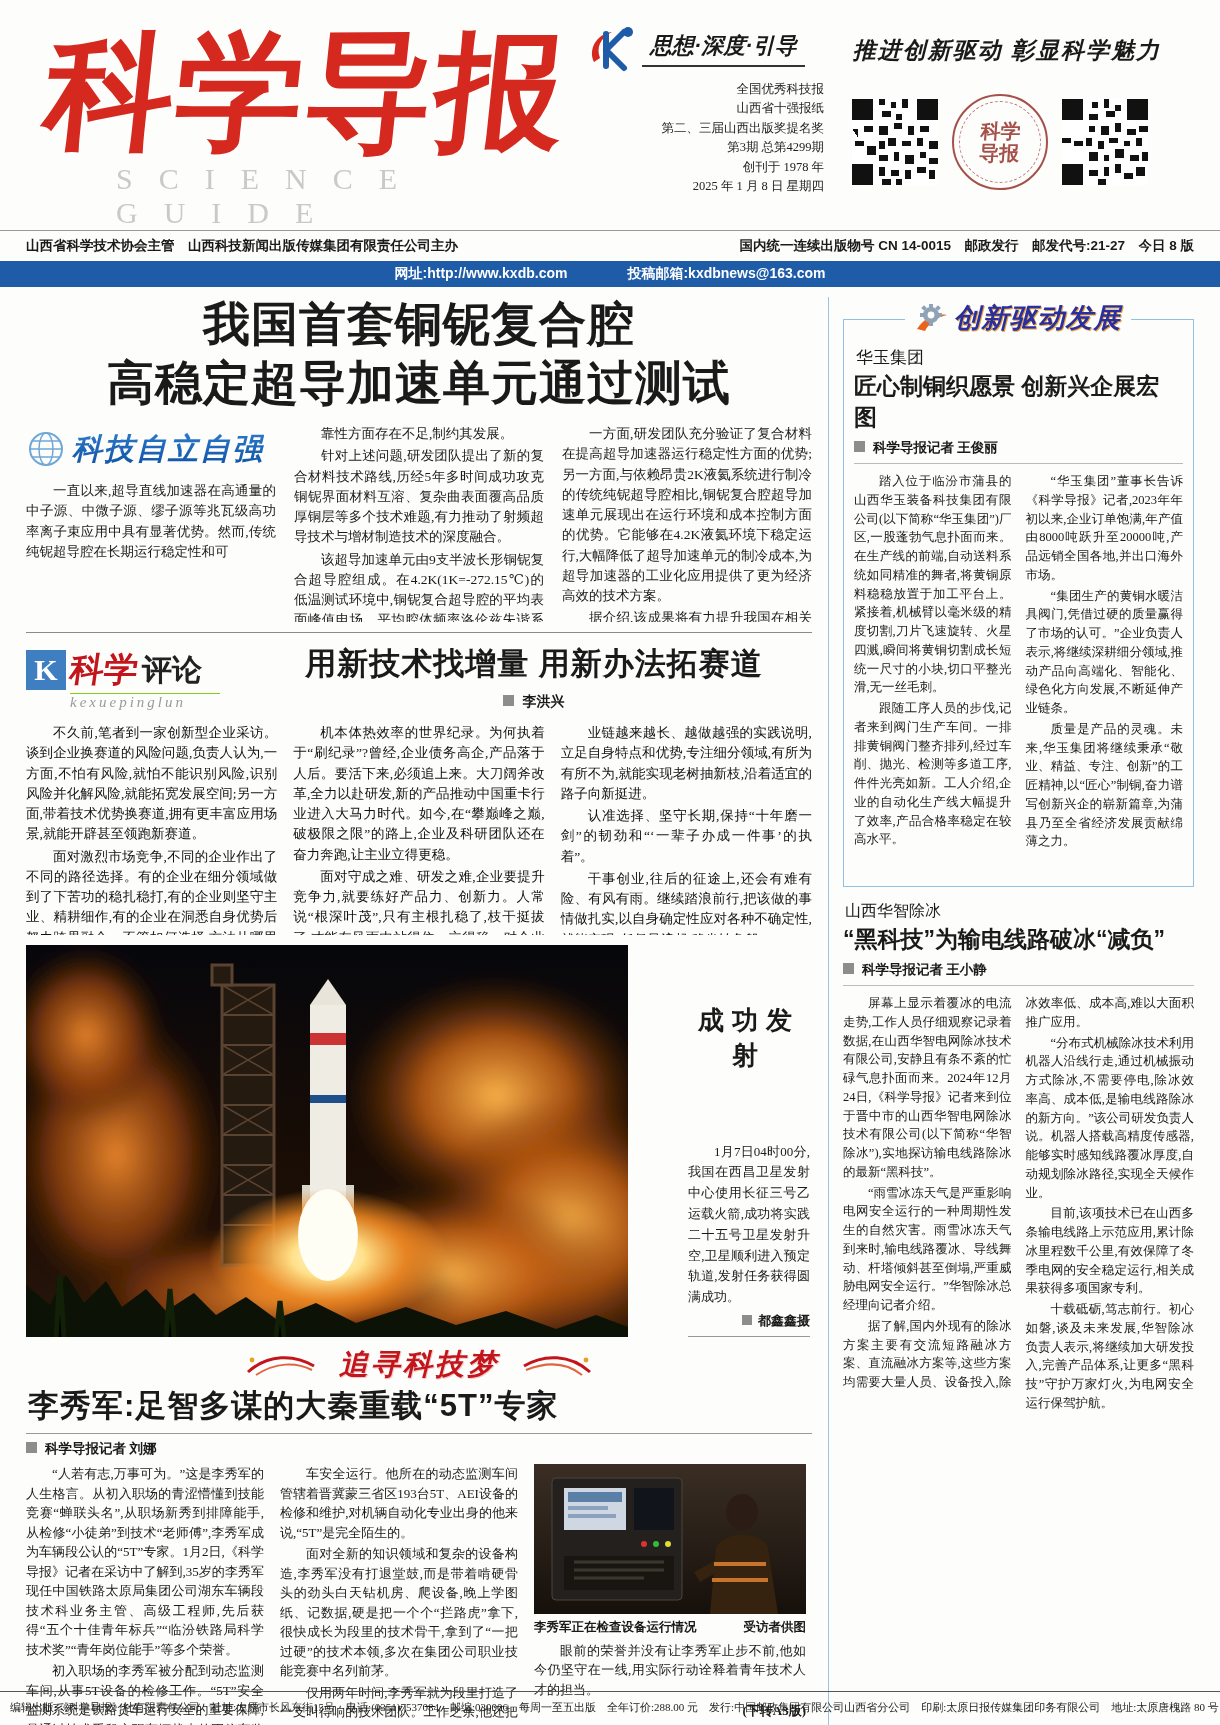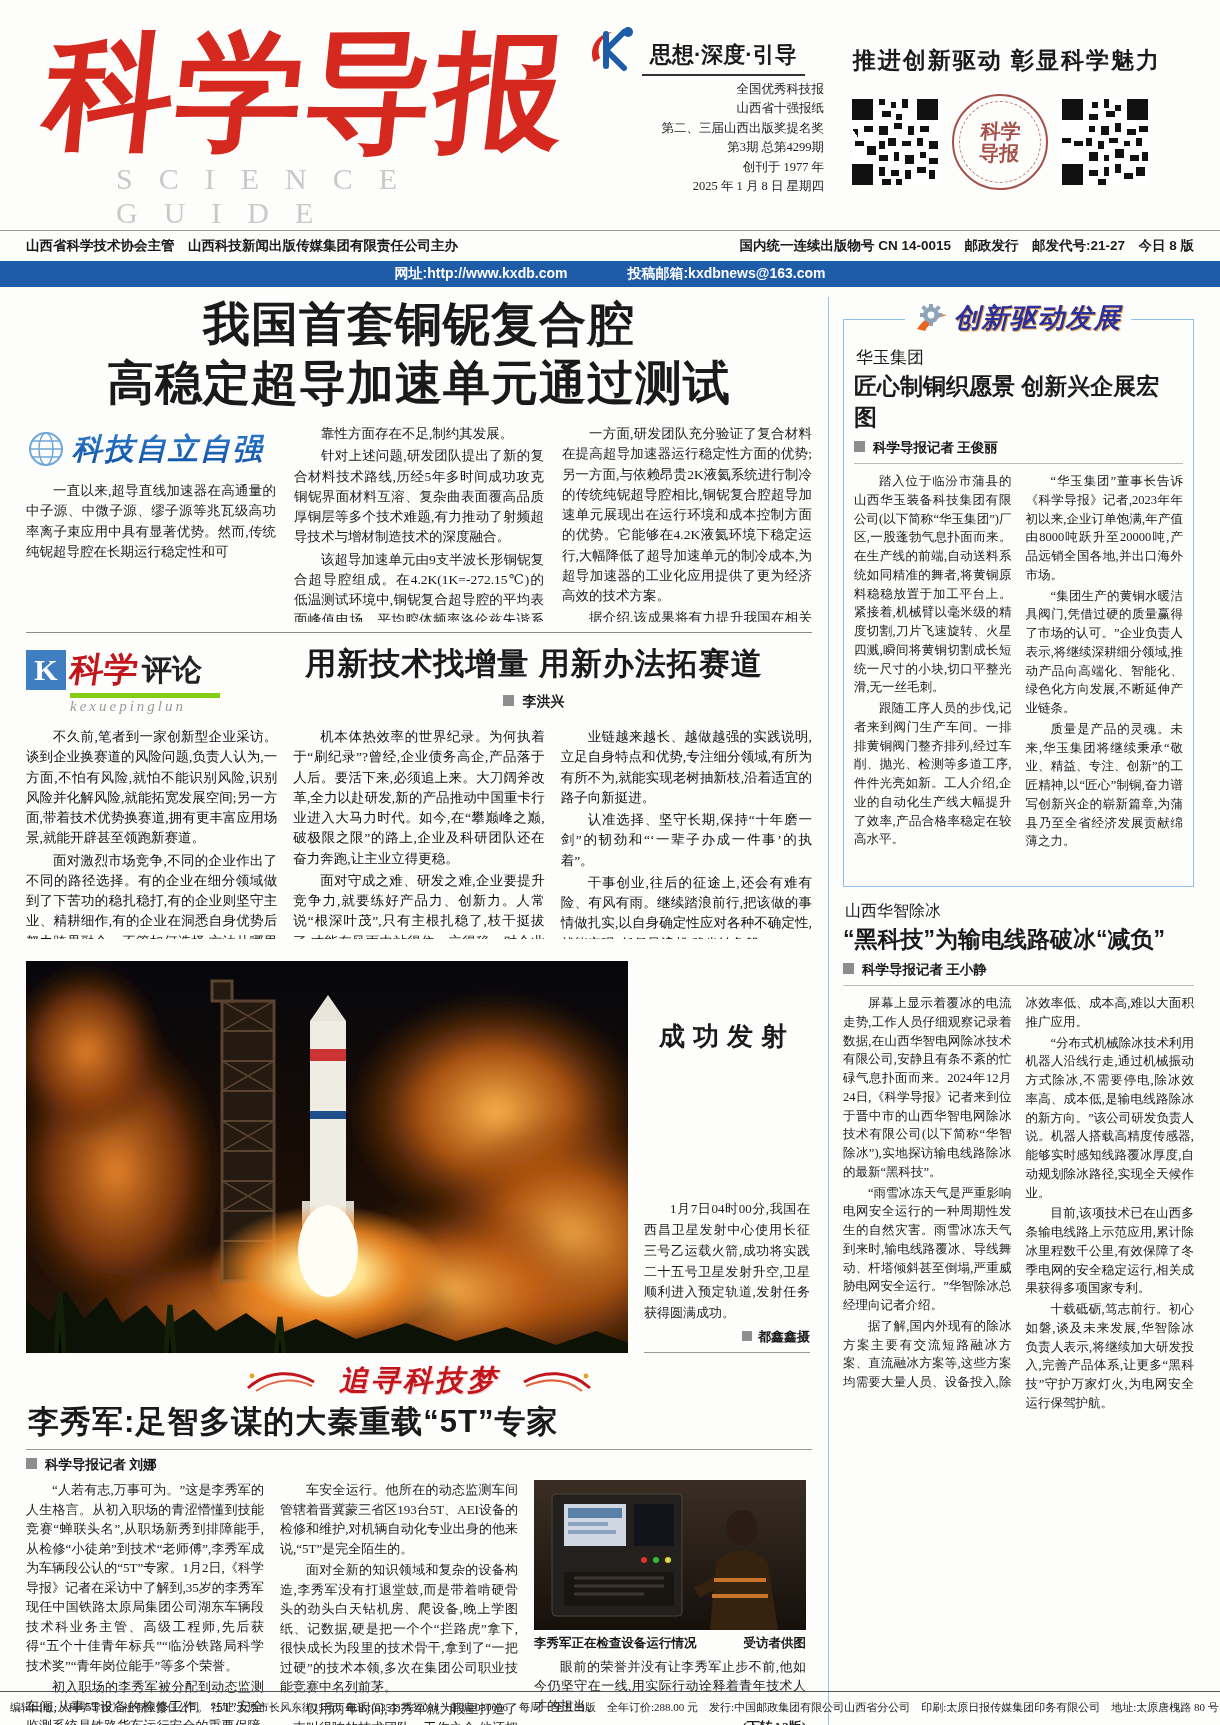--- a/index.html
+++ b/index.html
@@ -9,21 +9,21 @@
 
   
   .masthead{height:230px;display:flex;padding:8px 26px 0 26px;box-sizing:border-box;}
   .mh-left{width:560px;position:relative;}
   .mh-title{font-size:128px;line-height:1.05;font-weight:900;color:#d5281e;
             font-family:"Liberation Serif","DejaVu Serif",serif;transform:skewX(-6deg);
             letter-spacing:2px;white-space:nowrap;margin-top:18px;text-align:center;}
   .mh-en{position:absolute;left:90px;bottom:0;font-size:30px;letter-spacing:26px;color:#c9c9c9;
          font-family:Liberation Serif, serif;}
   .mh-right{flex:1;padding-top:12px;}
-  .mh-row1{display:flex;align-items:flex-end;}
+  .mh-row1{display:flex;align-items:center;font-style:italic;}
   .mh-logo{width:52px;height:52px;margin-top:4px;}
   .mh-slogan{font-size:22px;font-weight:bold;border-bottom:2px solid #333;padding:2px 8px 4px 8px;
              margin-left:4px;white-space:nowrap;}
   .mh-slogan2{font-size:23px;font-weight:bold;margin-left:48px;margin-top:4px;letter-spacing:2px;white-space:nowrap;}
   .mh-row2{display:flex;margin-top:4px;}
   .mh-honors{width:238px;text-align:right;font-size:12.5px;line-height:1.55;color:#222;}
   .mh-qrs{display:flex;align-items:center;margin-left:28px;gap:14px;margin-top:8px;}
   .qr{width:86px;height:86px;}
   .seal{width:92px;height:92px;border:2px solid #a5514a;border-radius:50%;display:flex;align-items:center;
         justify-content:center;flex-direction:column;color:#a5514a;position:relative;}
@@ -57,30 +57,30 @@
   .sep{border-top:1px solid #8a8a8a;margin:10px 0 8px 0;}
 
   
   .rev-head{display:flex;align-items:flex-start;}
   .rev-logo{width:230px;padding-top:6px;}
   .rev-logo-row{display:flex;align-items:center;gap:4px;}
   .ksq{width:40px;height:40px;background:#3f7fc1;color:#fff;font-size:30px;font-weight:bold;display:flex;
        align-items:center;justify-content:center;font-family:"Liberation Serif",serif;}
   .rev-cn{font-size:34px;font-weight:900;color:#c3161c;transform:skewX(-8deg);font-family:"Liberation Serif",serif;}
   .rev-cn2{font-size:30px;font-weight:bold;color:#222;}
-  .rev-pinyin{font-size:15px;color:#9a9a9a;font-style:italic;letter-spacing:3px;margin-left:44px;border-top:5px solid #84cc16;width:150px;}
+  .rev-pinyin{font-size:15px;color:#9a9a9a;font-style:italic;letter-spacing:3px;margin-left:44px;border-top:1px solid #84cc16;width:150px;}
   .rev-mid{flex:1;text-align:center;}
   .rev-mid h2{margin:2px 0 0 0;font-size:31px;font-weight:900;letter-spacing:1px;}
   .rev-byline{font-size:14px;font-weight:bold;margin-top:8px;}
   .rev-byline .sq{display:inline-block;width:11px;height:11px;background:#8d8d8d;margin-right:8px;}
   .rev-body{display:flex;gap:16px;margin-top:12px;height:212px;overflow:hidden;font-size:13.5px;line-height:1.5;color:#111;}
   .rev-body .col{flex:1;}
 
   
-  .photo-row{display:flex;margin-top:22px;}
+  .photo-row{display:flex;margin-top:10px;gap:44px;}
   .rocket-fig{width:602px;height:392px;margin:0;}
   .launch-side{flex:1;display:flex;flex-direction:column;padding:0 2px 0 16px;}
   .launch-title{text-align:center;font-size:26px;font-weight:bold;letter-spacing:8px;margin-top:58px;}
   .launch-cap{margin-top:auto;font-size:13px;line-height:1.6;}
   .launch-credit{text-align:right;font-size:13px;font-weight:bold;border-bottom:1px solid #999;padding-bottom:6px;margin-top:2px;}
   .launch-credit .sq{display:inline-block;width:10px;height:10px;background:#8d8d8d;margin-right:6px;}
 
   
   .bottom{margin-top:10px;}
   .banner{display:flex;justify-content:center;align-items:center;gap:23px;height:36px;}
@@ -133,21 +133,21 @@
         </svg>
         <div class="mh-slogan sans">思想·深度·引导</div>
         <div class="mh-slogan2 sans">推进创新驱动  彰显科学魅力</div>
       </div>
       <div class="mh-row2">
         <div class="mh-honors">
           <div>全国优秀科技报</div>
           <div>山西省十强报纸</div>
           <div>第二、三届山西出版奖提名奖</div>
           <div>第3期 总第4299期</div>
-          <div>创刊于 1977 年</div>
+          <div>创刊于 1978 年</div>
           <div>2025 年 1 月 8 日 星期四</div>
         </div>
         <div class="mh-qrs">
           <svg class="qr" viewBox="0 0 29 29" shape-rendering="crispEdges">
             <rect width="29" height="29" fill="#fff"></rect>
             <path fill="#111" d="M0 0h7v7H0zM22 0h7v7h-7zM0 22h7v7H0zM2 2h3v3H2zM24 2h3v3h-3zM2 24h3v3H2zM9 0h2v2H9zM13 1h2v2h-2zM17 0h2v3h-2zM10 4h3v2h-3zM15 5h2v2h-2zM9 9h3v3H9zM14 8h3v2h-3zM19 9h2v3h-2zM23 9h3v2h-3zM0 10h2v3h0zM4 9h3v2H4zM1 14h3v2H1zM5 16h3v3H5zM9 14h2v3H9zM12 13h3v3h-3zM17 14h3v2h-3zM22 13h2v3h-2zM26 14h3v3h-3zM9 19h3v2H9zM14 18h2v3h-2zM18 19h3v3h-3zM23 18h2v2h-2zM26 20h3v2h-3zM9 23h2v3H9zM13 24h3v2h-3zM18 24h2v3h-2zM22 23h3v2h-3zM26 24h2v3h-2zM10 27h3v2h-3zM15 27h2v2h-2z"></path>
           </svg>
           <div class="seal">
             <div class="seal-txt">科学导报</div>
           </div>

